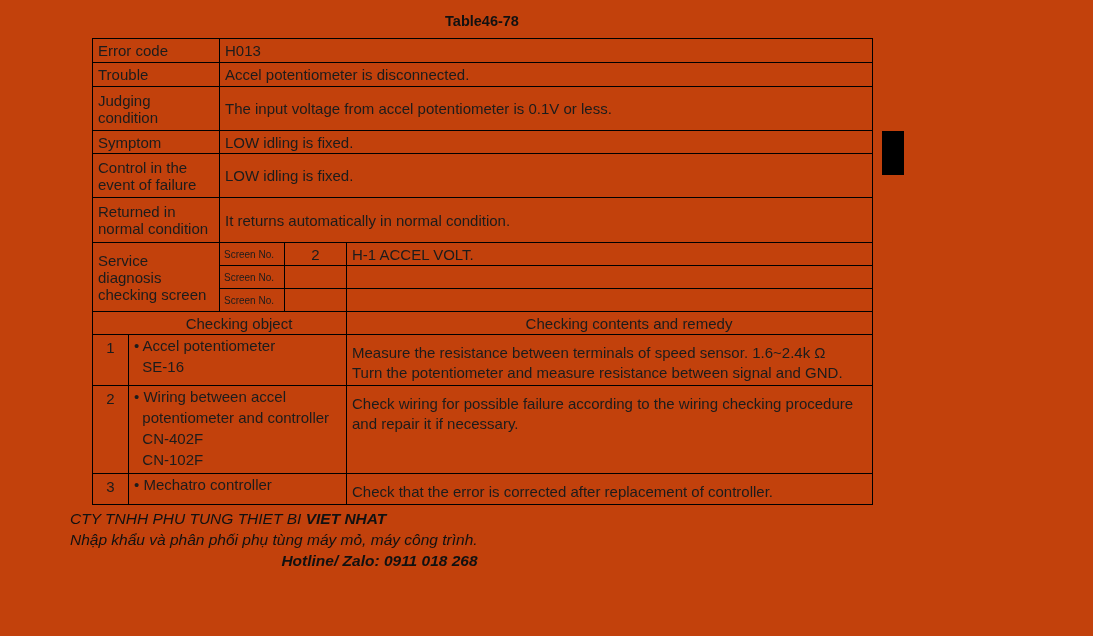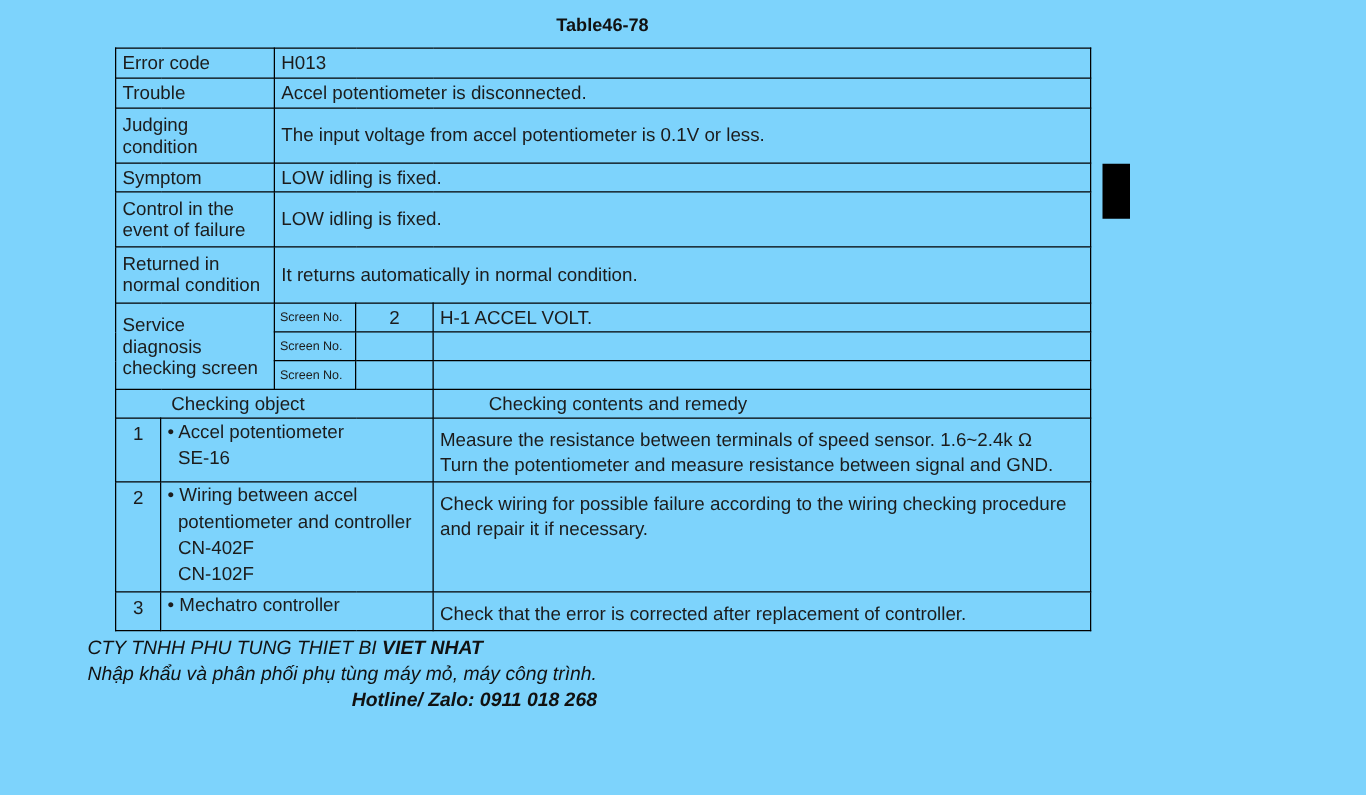--- a/index.html
+++ b/index.html
@@ -1,21 +1,21 @@
 <!DOCTYPE html>
 <html><head>
 <meta charset="utf-8">
 <style>
   * { box-sizing: border-box; }
   html, body { margin: 0; padding: 0; background: #ffffff; }
   .page {
     position: relative;
     width: 1093px;
     height: 636px;
-    background: #7dd3fc;
+    background: #c2410c;
     font-family: "Liberation Sans", sans-serif;
     color: #1c1c1c;
     overflow: hidden;
   }
   .doc-title {
     position: absolute;
     top: 13px;
     left: 92px;
     width: 780px;
     text-align: center;
@@ -36,21 +36,21 @@
     font-size: 15px;
     padding: 2px 5px;
     vertical-align: middle;
     color: #1c1c1c;
     overflow: hidden;
   }
   td.label-cell { white-space: pre-line; }
   td.value-cell { }
   td.screen-no-cell { font-size: 10px; padding: 2px 4px; }
   td.screen-val-cell { text-align: center; }
-  td.header-cell { text-align: left; padding-left: 44px; }
+  td.header-cell { text-align: center; padding-left: 44px; }
   td.num-cell { text-align: center; vertical-align: top; padding-top: 4px; }
   td.obj-cell { vertical-align: top; white-space: pre-wrap; padding-top: 0; line-height: 21px; }
   td.content-cell { vertical-align: top; white-space: pre-wrap; padding-top: 8px; line-height: 20px; }
   .black-mark {
     position: absolute;
     left: 882px;
     top: 131px;
     width: 22px;
     height: 44px;
     background: #000;

